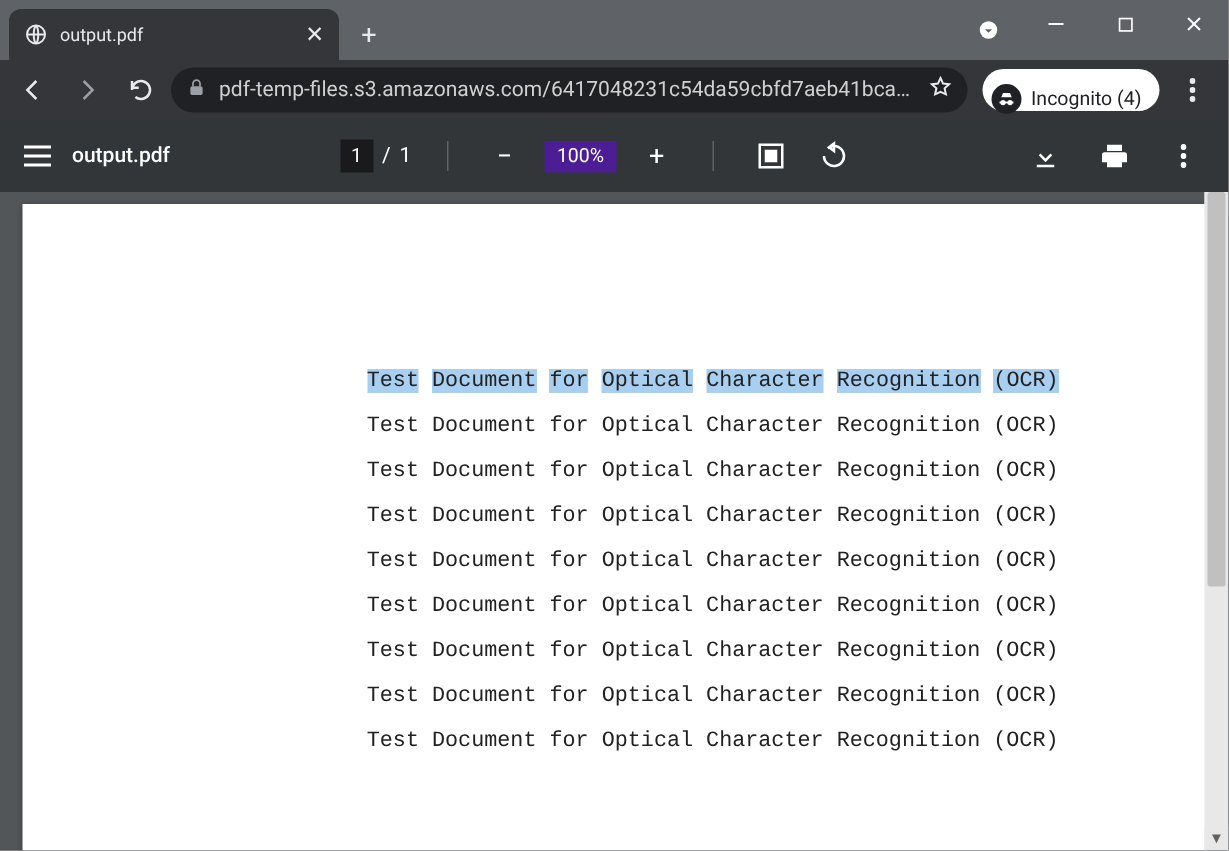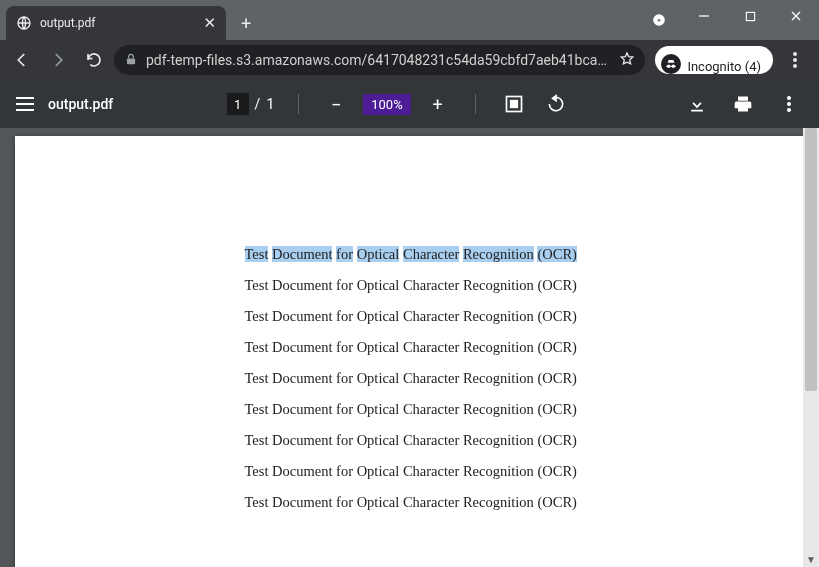--- a/index.html
+++ b/index.html
@@ -59,21 +59,21 @@
   .nav-btn.enabled { color:#e8eaed; }
   .omnibox {
     flex:1; height:30px; background:#202124; border-radius:15px;
     display:flex; align-items:center; padding:0 10px; gap:8px; color:#e8eaed;
     font-size:14px; overflow:hidden;
   }
   .omnibox .lock { color:#9aa0a6; }
   .omnibox .url { flex:1; white-space:nowrap; overflow:hidden; text-overflow:ellipsis; color:#d0d0d0; }
   .omnibox .star { color:#e8eaed; }
   .incognito-chip {
-    display:flex; align-items:flex-end; background:#fff; color:#202124;
+    display:flex; align-items:center; background:#fff; color:#202124;
     height:28px; border-radius:14px; padding:12px 12px 0 6px; gap:6px; font-size:13px;
     margin-left:6px;
   }
   .incog-icon {
     width:20px; height:20px; border-radius:50%; background:#202124;
     display:flex; align-items:center; justify-content:center;
   }
   .kebab { width:36px; height:32px; display:flex; align-items:center; justify-content:center; color:#e8eaed; }
   
   .pdf-toolbar {
@@ -103,21 +103,21 @@
     overflow:hidden;
   }
   .page {
     position:absolute; left:50%; transform:translateX(-50%);
     top:8px; width:790px; background:#fff; color:#222;
     height:700px;
     box-shadow:0 1px 4px rgba(0,0,0,0.4);
     padding:110px 0 0 230px;
   }
   .pdf-line {
-    font-family: Liberation Serif, serif;
+    font-family: Liberation Mono, monospace;
     font-size:14.5px;
     color:#222;
     margin-bottom:14px;
     white-space:nowrap;
   }
   .pdf-line.sel span.w {
     background:#a8cef0;
   }
   .scrollbar {
     position:absolute; right:0; top:0; width:16px; height:100%;

